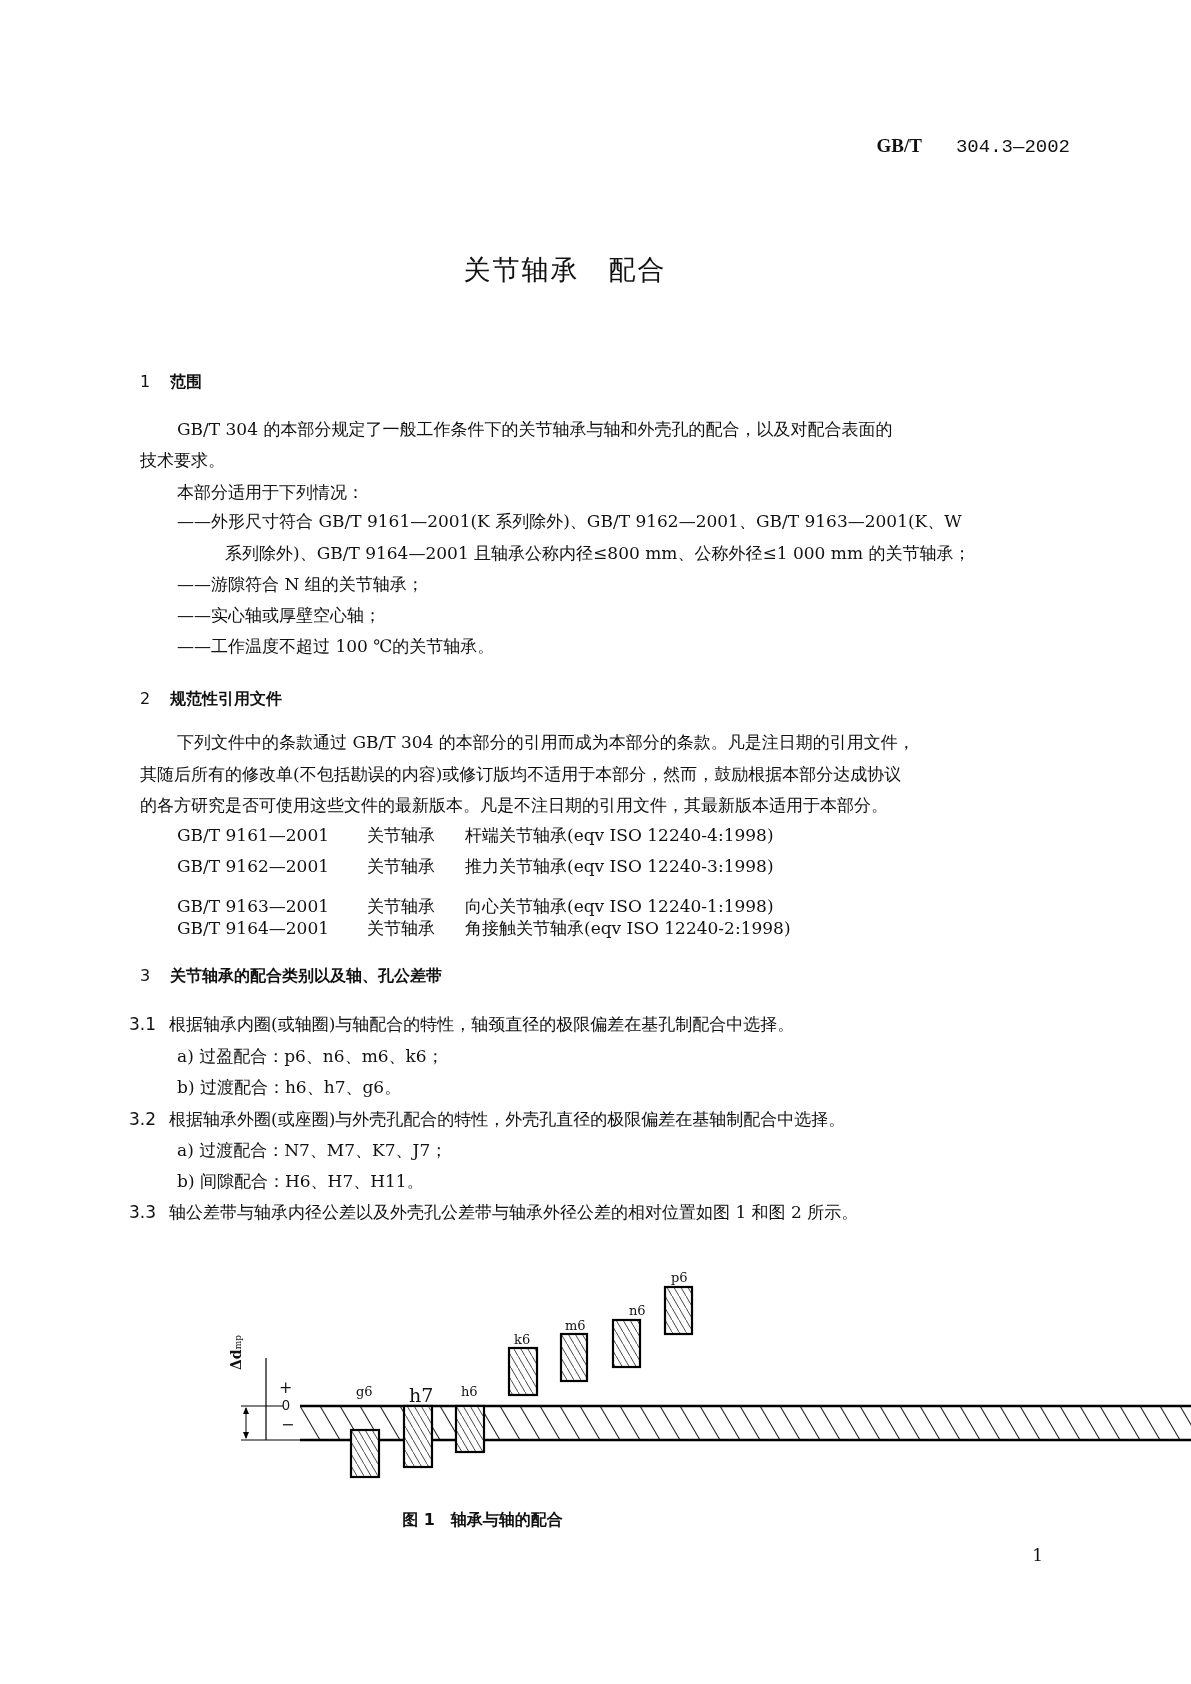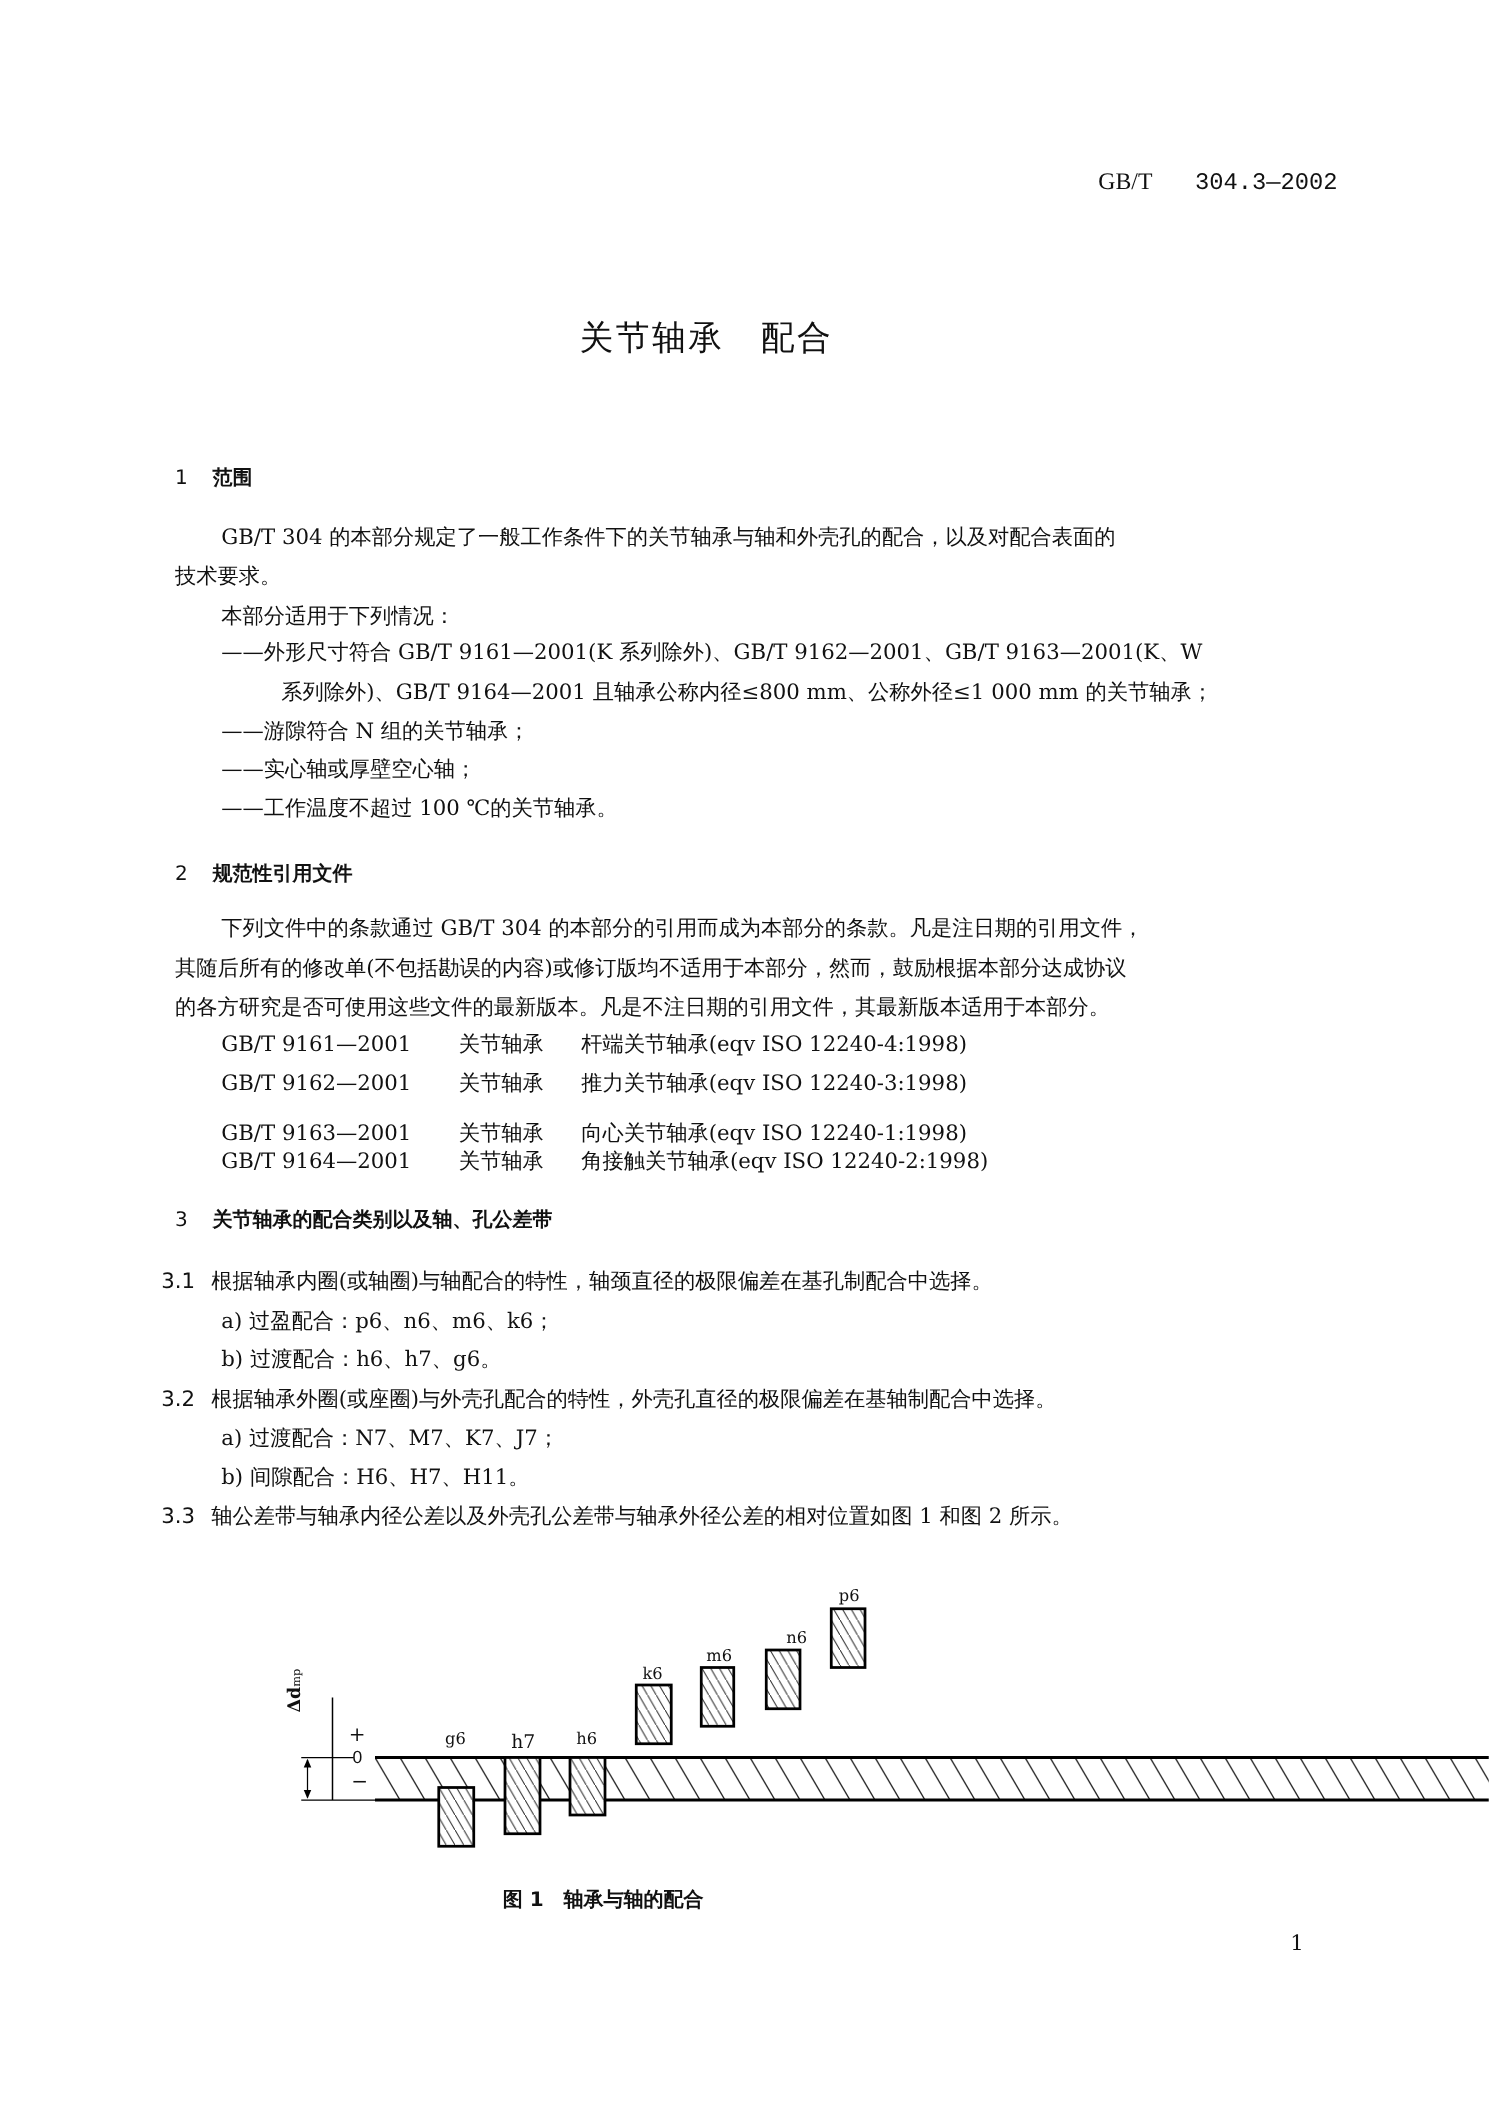--- a/index.html
+++ b/index.html
@@ -1,19 +1,19 @@
 <!DOCTYPE html>
 <html><head>
 <meta charset="utf-8">
 <style>
   html, body { margin:0; padding:0; background:#ffffff; }
   body { width:1191px; height:1684px; position:relative; overflow:hidden; color:#111; font-family:"DejaVu Serif","Liberation Serif", serif; }
   .abs { position:absolute; white-space:nowrap; }
   .hdr { top:134px; right:121px; font-size:19px; }
-  .hdr .b { font-weight:normal; font-family:"Liberation Serif", serif; }
+  .hdr .b { font-weight:bold; font-family:"Liberation Serif", serif; }
   .hdr .n { font-family:Liberation Mono, monospace;margin-left:28px; }
   .title { top:252px; left:0; width:1130px; text-align:center; font-family:"DejaVu Sans", sans-serif; font-size:27px; letter-spacing:2px; }
   .h { font-family:"DejaVu Sans", sans-serif; font-weight:bold; font-size:16px; left:140px; }
   .h .num { display:inline-block; width:30px; font-weight:normal; }
   .p { font-size:17px; left:140px; }
   .ind { left:177px; }
   .ind2 { left:225px; }
   .sub { left:177px; }
   .clause { font-size:17px; left:129px; }
   .clause .cn { display:inline-block; width:40px; font-family:"DejaVu Sans", sans-serif; }
@@ -121,21 +121,21 @@
 </svg>
 
 <div class="abs" style="top:1370px;left:228px;transform:rotate(-90deg);transform-origin:left top;font-size:14px;font-weight:bold;">
   <span>Δd</span><span style="font-size:9px;font-weight:normal">mp</span>
 </div>
 <div class="abs" style="top:1378px;left:279px;font-size:16px;">+</div>
 <div class="abs" style="top:1397px;left:282px;font-size:14px;font-family:'Liberation Sans',sans-serif;">0</div>
 <div class="abs" style="top:1415px;left:281px;font-size:16px;">−</div>
 
 <div class="abs" style="top:1384px;left:356px;font-size:13px;">g6</div>
-<div class="abs" style="top:1384px;left:409px;font-size:15px;">h7</div>
+<div class="abs" style="top:1384px;left:409px;font-size:19px;">h7</div>
 <div class="abs" style="top:1384px;left:461px;font-size:13px;">h6</div>
 <div class="abs" style="top:1332px;left:514px;font-size:13px;">k6</div>
 <div class="abs" style="top:1318px;left:565px;font-size:13px;">m6</div>
 <div class="abs" style="top:1303px;left:617px;font-size:13px;margin-left:12px;">n6</div>
 <div class="abs" style="top:1270px;left:671px;font-size:13px;text-align:right;">p6</div>
 
 <div class="abs cap">图 1　轴承与轴的配合</div>
 <div class="abs pg">1</div>
 
 </body></html>

